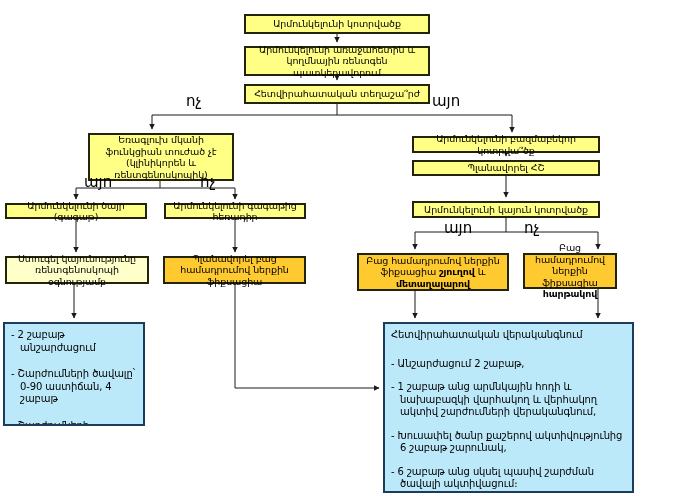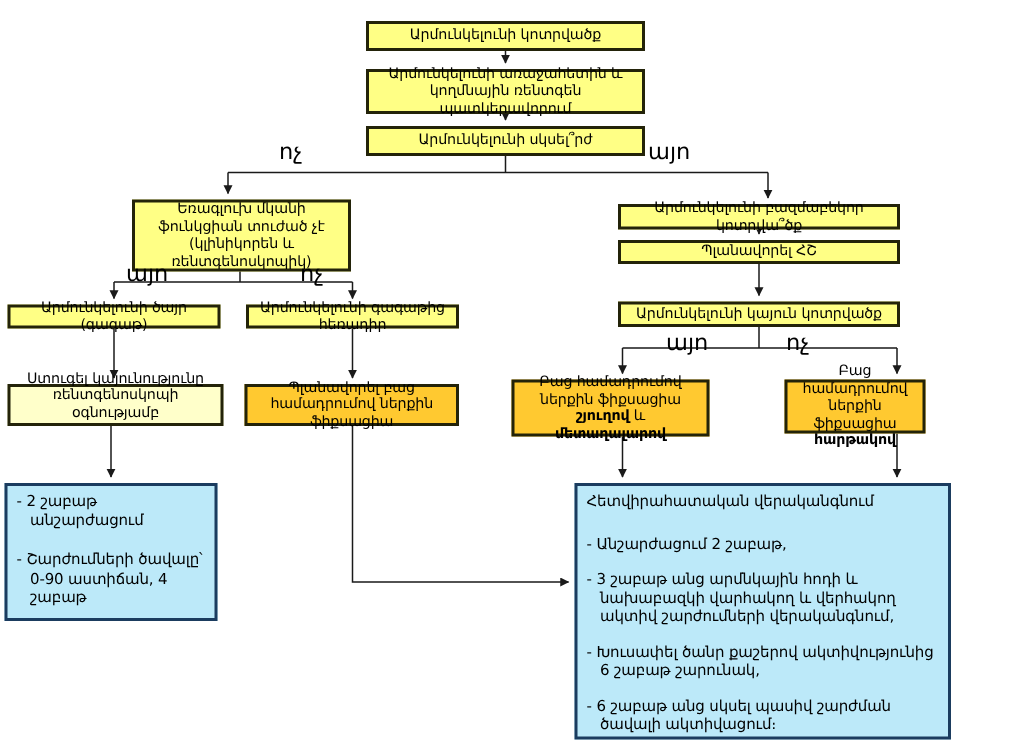--- a/index.html
+++ b/index.html
@@ -40,25 +40,25 @@
 
   #n-fracture{left:244px;top:14px;width:186px;height:20px;text-align:center;}
   #n-xray{left:244px;top:46px;width:186px;height:30px;}
   #n-displaced{left:244px;top:84px;width:186px;height:20px;}
   #n-triceps{left:88px;top:133px;width:146px;height:48px;}
   #n-comminuted{left:412px;top:136px;width:188px;height:17px;}
   #n-planct{left:412px;top:160px;width:188px;height:16px;justify-content:center;}
   #n-stable{left:412px;top:201px;width:188px;height:17px;}
   #n-tip{left:5px;top:203px;width:142px;height:16px;}
   #n-distal{left:164px;top:203px;width:142px;height:16px;}
-  #n-checkstab{left:5px;top:256px;width:144px;height:28px;align-items:flex-end;}
+  #n-checkstab{left:5px;top:256px;width:144px;height:28px;}
   #n-planorif{left:163px;top:256px;width:143px;height:28px;}
-  #n-orifpin{left:341px;top:253px;width:132px;height:38px;}
+  #n-orifpin{left:357px;top:253px;width:152px;height:38px;}
   #n-orifplate{left:523px;top:253px;width:94px;height:36px;}
-  #p-left{left:3px;top:322px;width:142px;height:92px;}
+  #p-left{left:3px;top:322px;width:142px;height:104px;}
   #p-right{left:383px;top:322px;width:251px;height:171px;}
 
   #el-no1{left:186px;top:96px;}
   #el-yes1{left:432px;top:96px;}
   #el-yes2{left:84px;top:177px;}
   #el-no2{left:200px;top:177px;}
   #el-yes3{left:444px;top:223px;}
   #el-no3{left:524px;top:223px;}
 </style>
 </head>
@@ -95,21 +95,21 @@
 
   <div class="node yellow" id="n-fracture">
     <div class="txt">Արմունկելունի կոտրվածք</div>
   </div>
 
   <div class="node yellow" id="n-xray">
     <div class="txt">Արմունկելունի առաջահետին և կողմնային ռենտգեն պատկերավորում</div>
   </div>
 
   <div class="node yellow" id="n-displaced">
-    <div class="txt">Արմունկելունի սկսել՞րժ</div>
+    <div class="txt">Հետվիրահատական տեղաշա՞րժ</div>
   </div>
 
   <div class="elabel" id="el-no1">ոչ</div>
   <div class="elabel" id="el-yes1">այո</div>
 
   <div class="node yellow" id="n-triceps">
     <div class="txt">Եռագլուխ մկանի ֆունկցիան տուժած չէ (կլինիկորեն և ռենտգենոսկոպիկ)</div>
   </div>
 
   <div class="node yellow" id="n-comminuted">
@@ -156,18 +156,18 @@
 
   <div class="panel" id="p-left">
     <div class="bullet">- 2 շաբաթ անշարժացում</div>
     <div class="bullet">- Շարժումների ծավալը՝ 0-90 աստիճան, 4 շաբաթ</div>
     <div class="bullet">- Շարժումների ամբողջական ծավալ, 4-6 շաբաթ</div>
   </div>
 
   <div class="panel" id="p-right">
     <div class="ptitle">Հետվիրահատական վերականգնում</div>
     <div class="bullet">- Անշարժացում 2 շաբաթ,</div>
-    <div class="bullet">- 3 շաբաթ անց արմնկային հոդի և նախաբազկի վարհակող և վերհակող ակտիվ շարժումների վերականգնում,</div>
+    <div class="bullet">- 1 շաբաթ անց արմնկային հոդի և նախաբազկի վարհակող և վերհակող ակտիվ շարժումների վերականգնում,</div>
     <div class="bullet">- Խուսափել ծանր քաշերով ակտիվությունից 6 շաբաթ շարունակ,</div>
     <div class="bullet">- 6 շաբաթ անց սկսել պասիվ շարժման ծավալի ակտիվացում։</div>
   </div>
 
 </div>
 
 </body></html>

